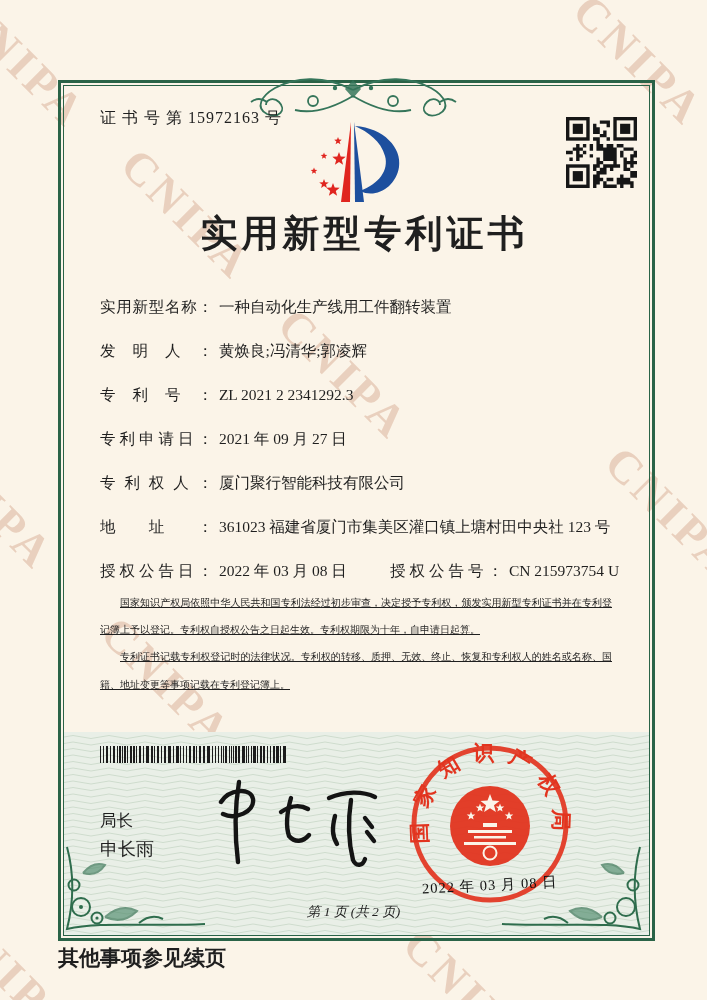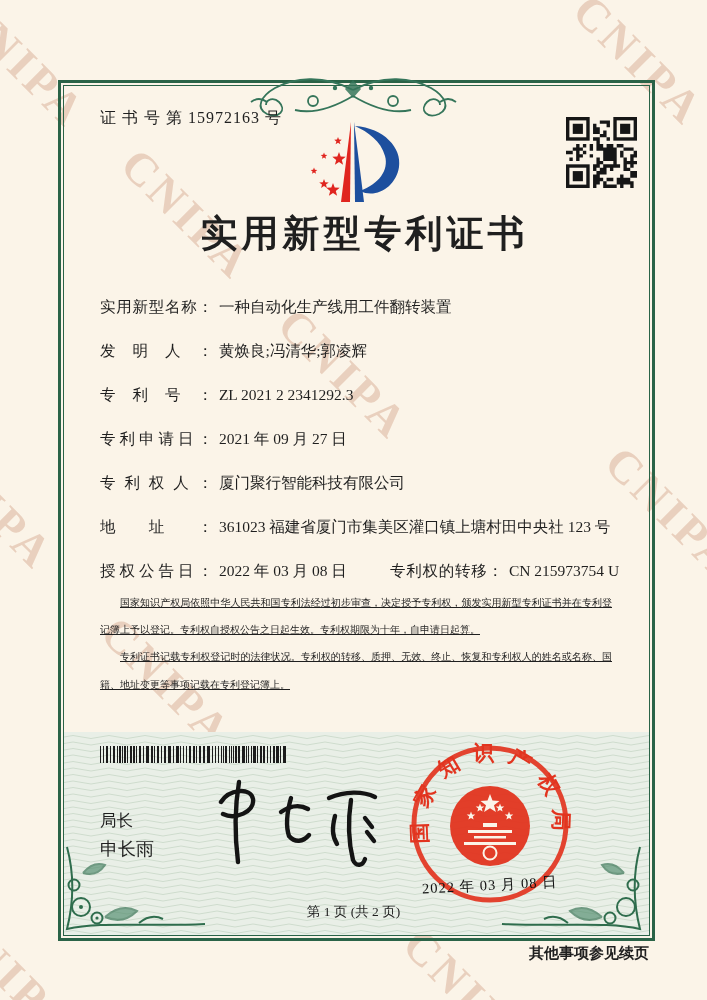--- a/index.html
+++ b/index.html
@@ -27,23 +27,23 @@
   .grant-row{position:relative;margin:16px 0 8px 0;line-height:19px;white-space:nowrap;}
   .grant2{position:absolute;left:290px;top:0;}
   .paras{margin-top:9px;}
   .paras p{margin:0;text-indent:2em;font-size:10px;line-height:27.2px;text-align:justify;text-decoration:underline;}
   
   .signer-title{position:absolute;left:100px;top:810px;font-family:"Liberation Sans",sans-serif;
                 font-size:16.5px;z-index:5;}
   .signer-name{position:absolute;left:100px;top:837px;font-family:Liberation Mono, monospace;
                font-size:18px;z-index:5;}
   .page-no{position:absolute;left:58px;width:591px;top:903px;text-align:center;
-           font-size:13.5px;z-index:5;}
-  .footer-note{position:absolute;left:58px;width:591px;top:944px;text-align:right;
-               font-size:15px;font-weight:600;z-index:4;}
+           font-size:13.5px;z-index:5;font-style:italic;}
+  .footer-note{position:absolute;left:58px;width:591px;top:944px;text-align:left;
+               font-size:21px;font-weight:600;z-index:4;}
   .abs{position:absolute;}
   .seal-box{left:408px;top:740px;width:164px;height:164px;z-index:6;}
   .sig-box{left:205px;top:772px;width:185px;height:100px;z-index:6;}
   .barcode-box{left:100px;top:746px;width:190px;height:17px;z-index:6;}
   .qr-box{left:566px;top:117px;width:71px;height:71px;z-index:4;}
   .logo-box{left:298px;top:110px;width:118px;height:102px;z-index:4;}
   .orn-box{left:246px;top:74px;width:215px;height:52px;z-index:3;}
   .corner-l{left:61px;top:843px;width:150px;height:90px;z-index:5;}
   .corner-r{left:496px;top:843px;width:150px;height:90px;z-index:5;transform:scaleX(-1);}
   .waves-svg{position:absolute;left:0;top:0;}
@@ -166,21 +166,21 @@
       <span class="f-value">厦门聚行智能科技有限公司</span>
     </div>
     <div class="field-row">
       <span class="f-label">地址：</span>
       <span class="f-value">361023 福建省厦门市集美区灌口镇上塘村田中央社 123 号</span>
     </div>
     <div class="grant-row">
       <span class="f-label">授权公告日：</span>
       <span class="f-value">2022 年 03 月 08 日</span>
       <span class="grant2">
-        <span class="f-label">专利权的转移：</span>
+        <span class="f-label">授权公告号：</span>
         <span class="f-value">CN 215973754 U</span>
       </span>
     </div>
     <div class="paras">
       <p>国家知识产权局依照中华人民共和国专利法经过初步审查，决定授予专利权，颁发实用新型专利证书并在专利登记簿上予以登记。专利权自授权公告之日起生效。专利权期限为十年，自申请日起算。</p>
       <p>专利证书记载专利权登记时的法律状况。专利权的转移、质押、无效、终止、恢复和专利权人的姓名或名称、国籍、地址变更等事项记载在专利登记簿上。</p>
     </div>
   </div>
 
   <svg class="abs barcode-box" viewBox="0 0 190 17">

